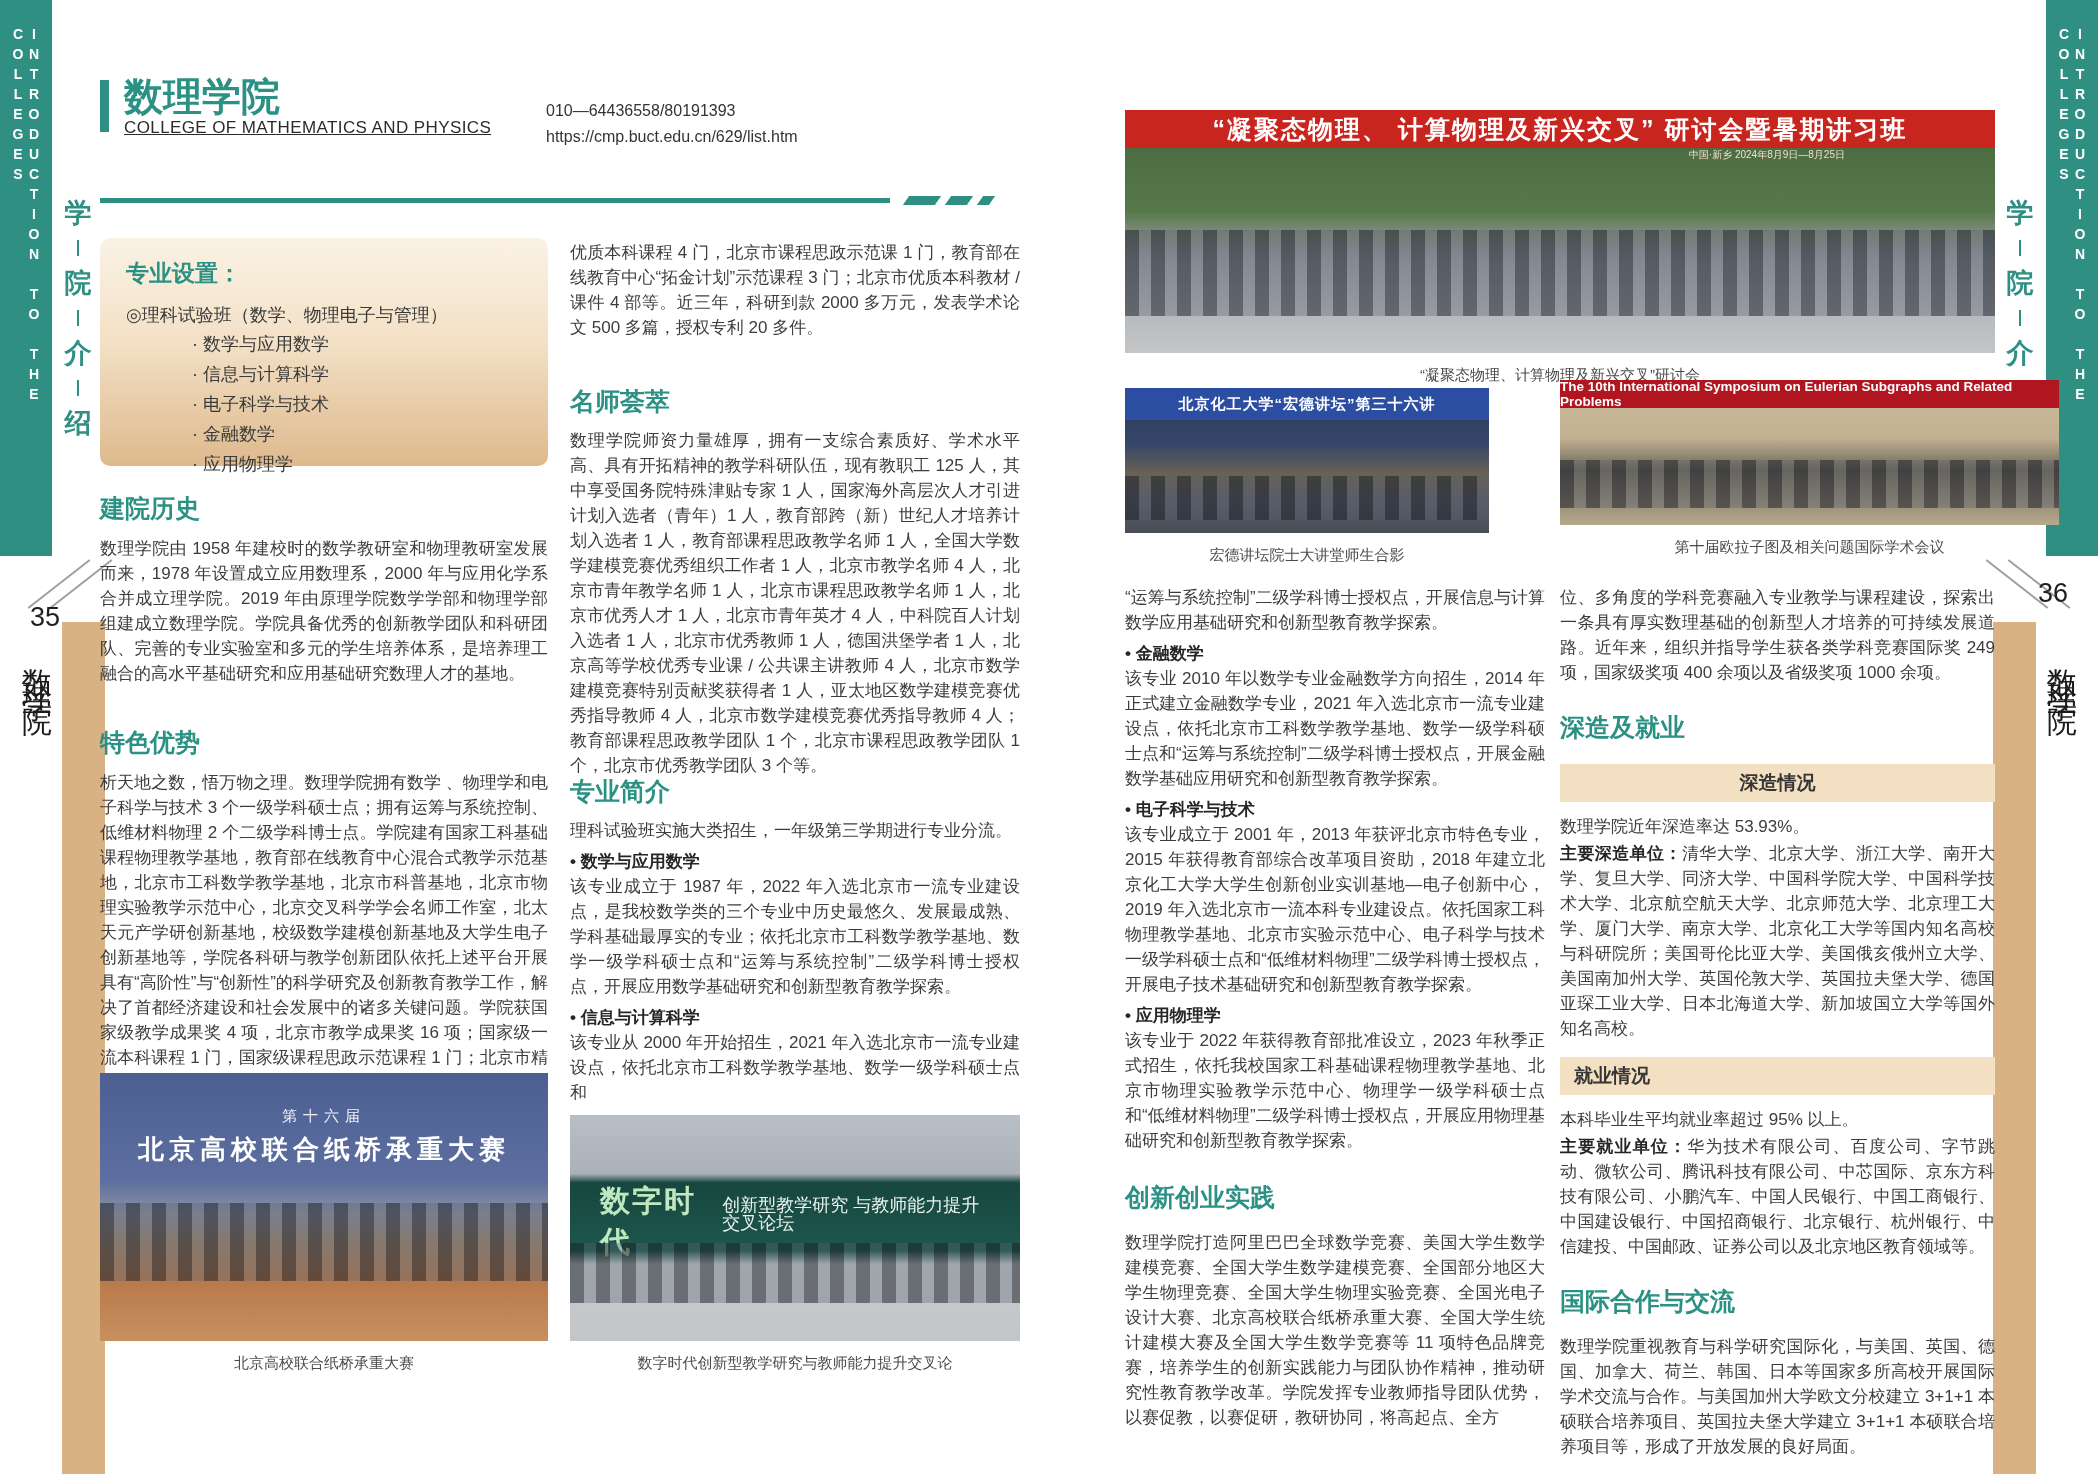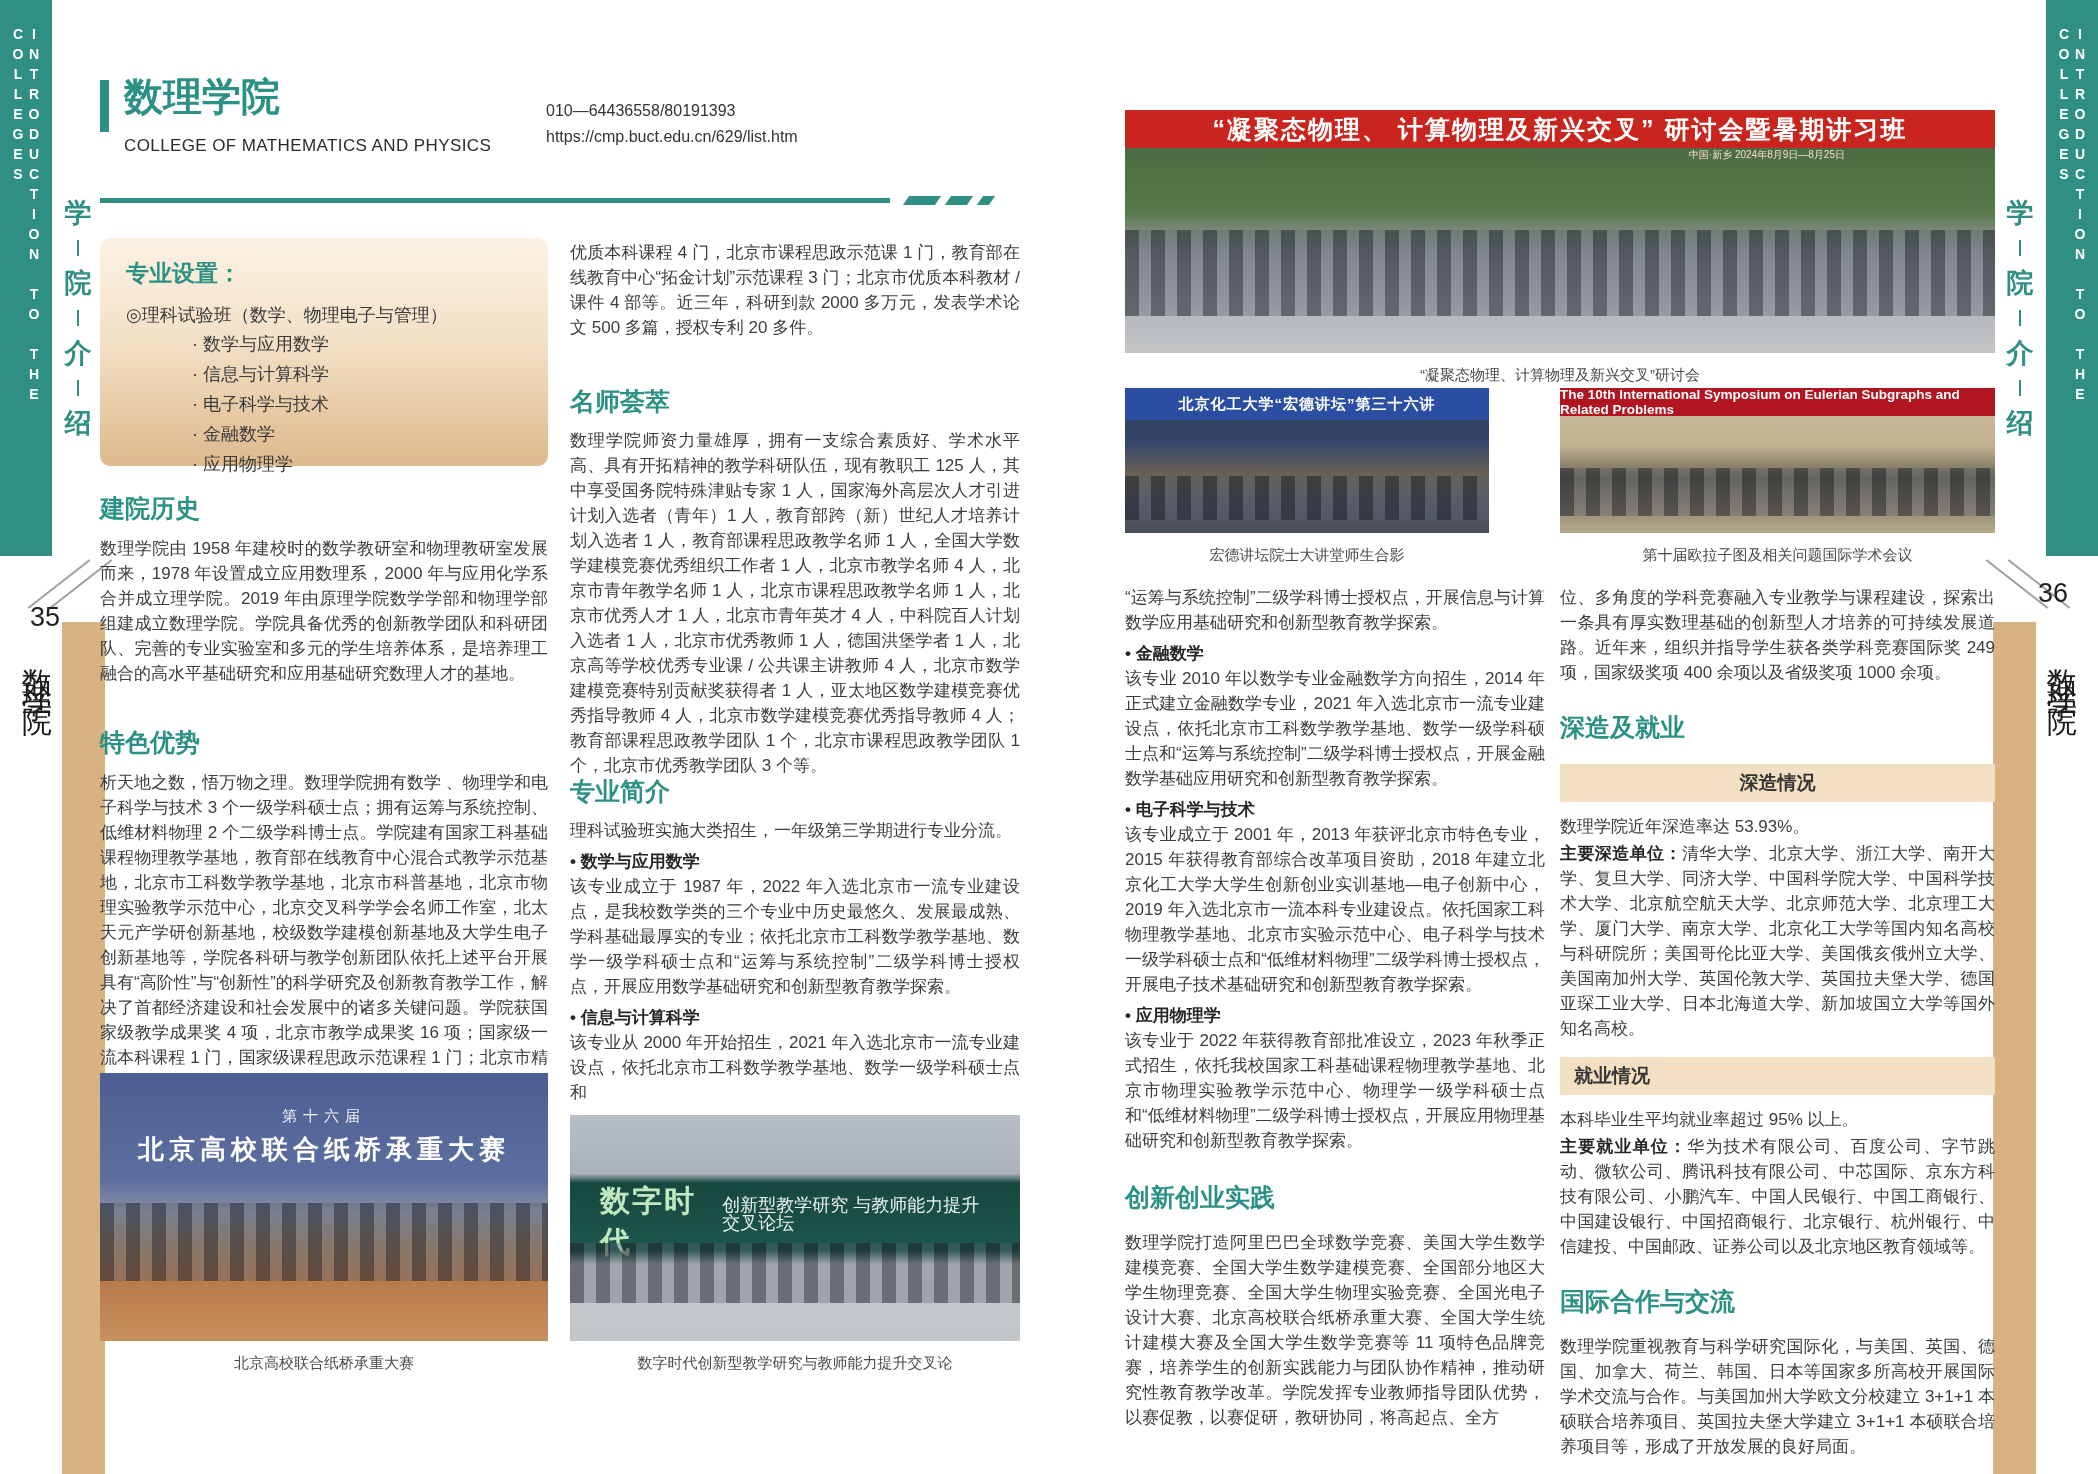--- a/index.html
+++ b/index.html
@@ -27,21 +27,21 @@
   .college-vert {
     position:absolute; top:645px; writing-mode:vertical-rl; text-orientation:upright;
     font-size:30px; color:#1b1b1b; letter-spacing:12px;
   }
   .college-vert.left { left:16px; } .college-vert.right { right:16px; }
 
   
   .lp-header { position:absolute; left:100px; top:72px; width:905px; height:140px; }
   .accent-bar { position:absolute; left:0; top:8px; width:9px; height:52px; background:#2E8F82; }
   .lp-title { position:absolute; left:24px; top:-2px; font-size:39px; font-weight:bold; color:#2B9184; }
-  .lp-subtitle { position:absolute; left:24px; top:64px; font-size:17px; color:#2b2b2b; letter-spacing:.4px; }
+  .lp-subtitle { position:absolute; left:24px; top:46px; font-size:17px; color:#2b2b2b; letter-spacing:.4px;text-decoration:underline; }
   .lp-contact { position:absolute; left:446px; top:26px; font-size:16px; color:#333; line-height:26px; }
   .lp-rule { position:absolute; left:0; top:126px; width:790px; height:5px; background:#2E8F82; }
   .rule-dash { position:absolute; top:124px; height:9px; background:#2E8F82; transform:skewX(-35deg); }
 
   
   .majors-box {
     position:absolute; left:100px; top:238px; width:448px; height:228px; border-radius:10px;
     background:linear-gradient(180deg,#FBF2E5 0%,#F3E1C6 45%,#DEB98D 100%);
     box-sizing:border-box; padding:20px 26px;
   }
@@ -214,21 +214,21 @@
   </div>
 
   <div class="fig" style="left:1125px; top:388px; width:364px;">
     <div class="photo ph-ml" style="height:145px;">
       <div class="ph-banner-blue">北京化工大学“宏德讲坛”第三十六讲</div>
       <div class="crowd" style="top:88px; height:44px;"></div>
     </div>
     <div class="figcap">宏德讲坛院士大讲堂师生合影</div>
   </div>
 
-  <div class="fig" style="left:1560px; top:388px; width:435px;">
+  <div class="fig" style="left:1560px; top:380px; width:499px;">
     <div class="photo ph-mr" style="height:145px;">
       <div class="ph-banner-red2">The 10th International Symposium on Eulerian Subgraphs and Related Problems</div>
       <div class="crowd" style="top:80px; height:48px;"></div>
     </div>
     <div class="figcap">第十届欧拉子图及相关问题国际学术会议</div>
   </div>
 
   <div style="position:absolute; left:1125px; top:585px; width:420px;">
     <div class="para">“运筹与系统控制”二级学科博士授权点，开展信息与计算数学应用基础研究和创新型教育教学探索。</div>
     <div class="bullet-name">• 金融数学</div>

